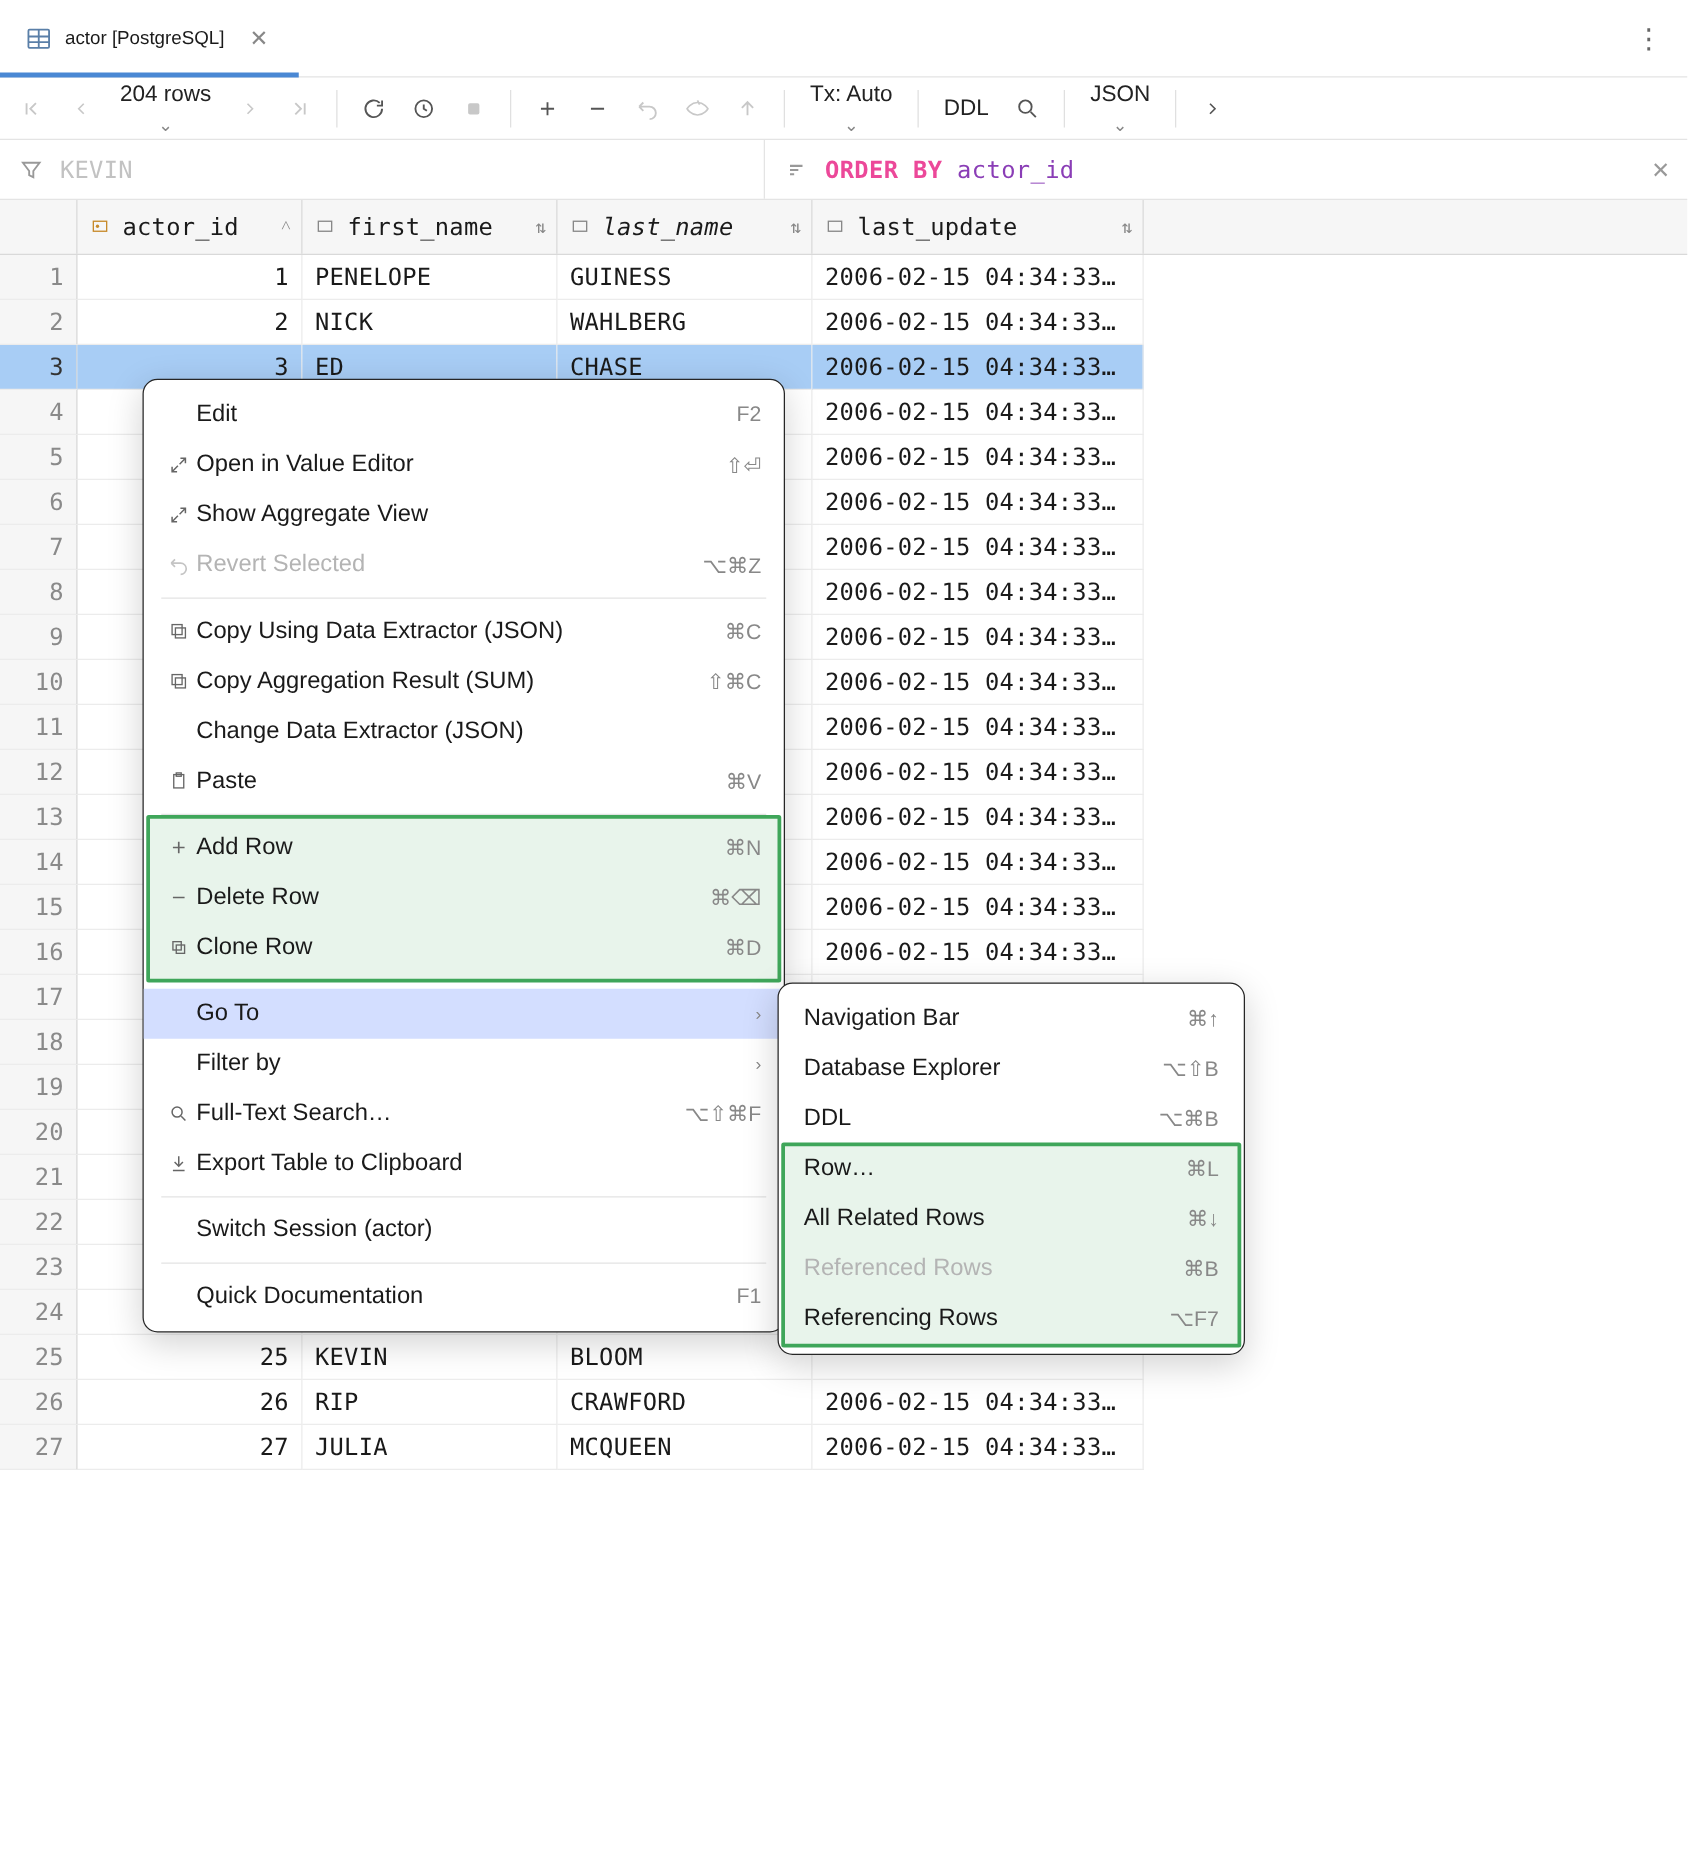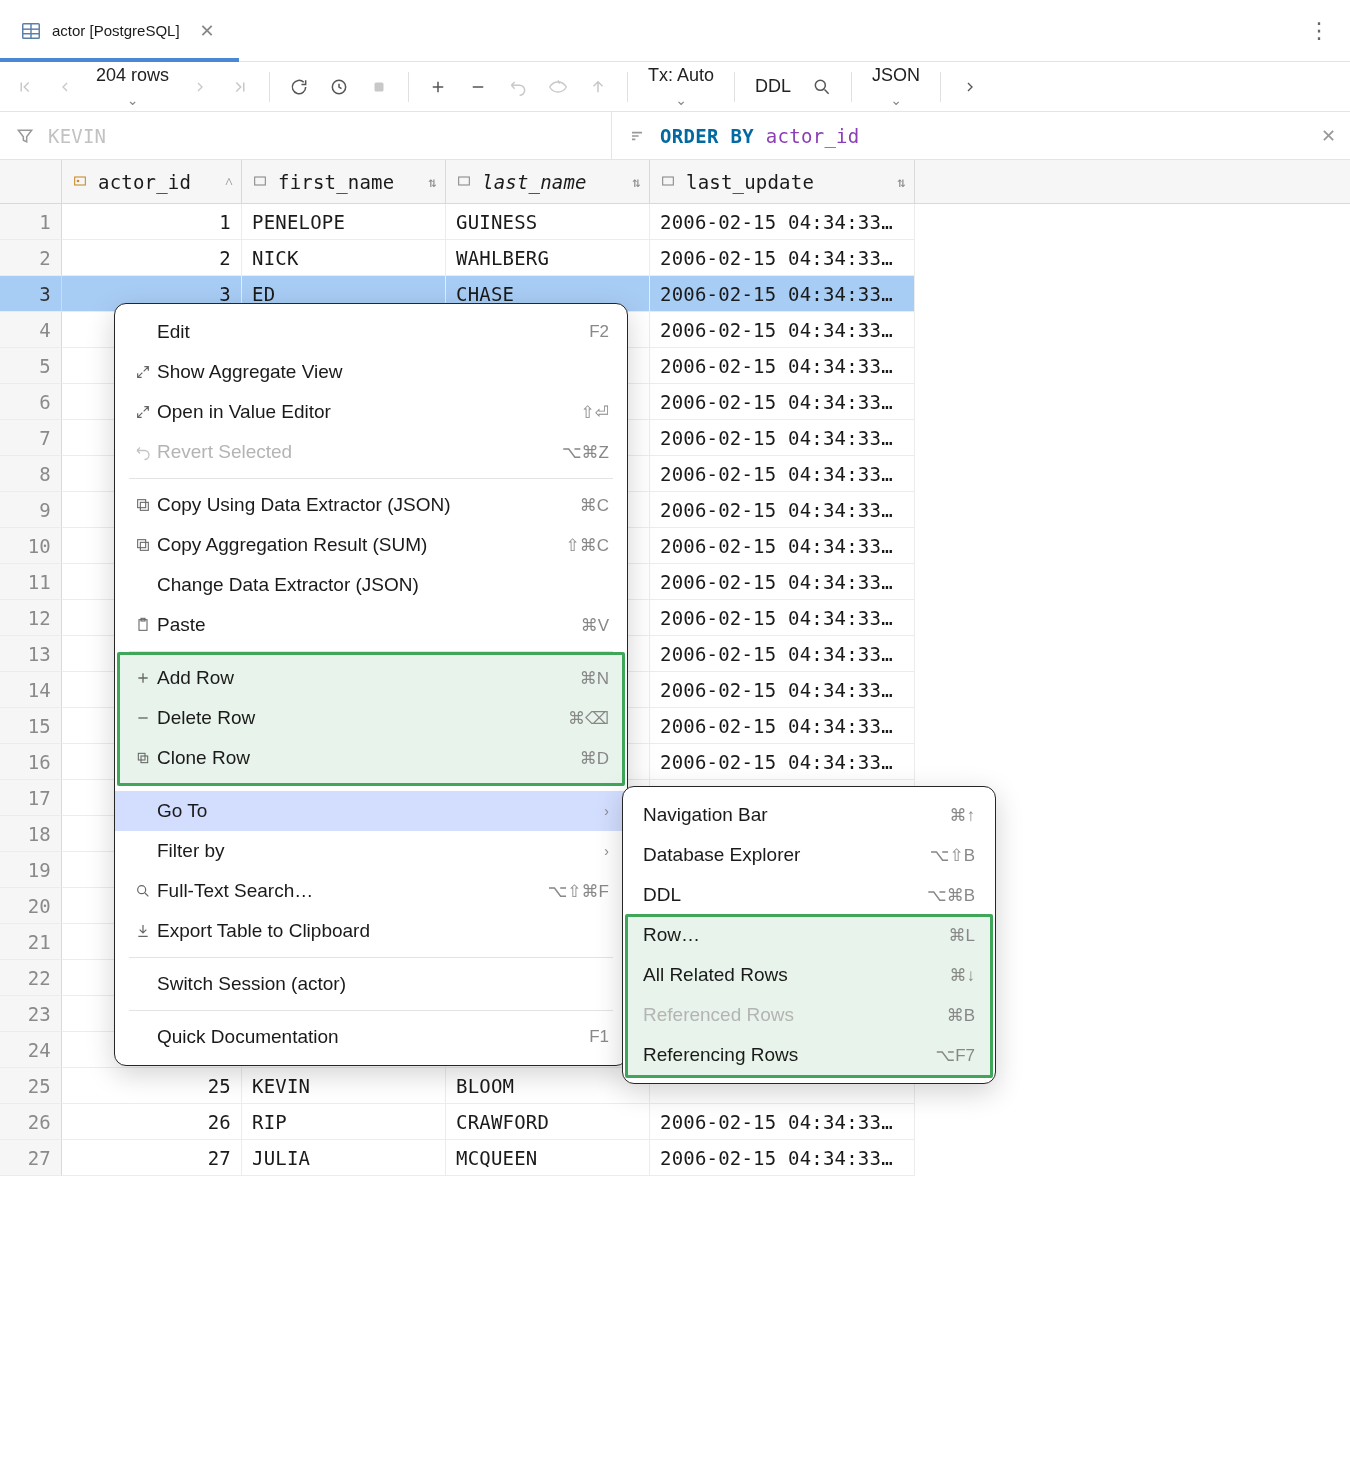--- a/index.html
+++ b/index.html
@@ -69,21 +69,21 @@
   border-bottom: 1px solid #e4e4e4;
 }
 .filter-left, .filter-right {
   display: flex; align-items: center; padding: 0 14px; gap: 12px;
 }
 .filter-left { flex: 0 0 612px; border-right: 1px solid #e4e4e4; }
 .filter-right { flex: 1; position: relative; }
 .filter-icon { color: #999; width:22px; height:22px; display:flex; align-items:center; justify-content:center; }
 .where-text { color: #c2c2c2; font-family: "SF Mono", Menlo, monospace; font-size:19px; letter-spacing:0.2px; }
 .orderby-text { font-family: "SF Mono", Menlo, monospace; font-size:19px; letter-spacing:0.3px; }
-.kw-order, .kw-by { color: #0369a1; font-weight:700; }
+.kw-order, .kw-by { color: #ec4899; font-weight:700; }
 .kw-col { color: #8a3db6; }
 .close-x { position:absolute; right:14px; color:#999; cursor:pointer; }
 
 
 .grid {
   position: relative;
 }
 .grid-header {
   display: flex;
   height: 44px;
@@ -568,30 +568,30 @@
       <span class="menu-icon"></span>
       <span class="menu-label">Edit</span>
       <span class="menu-short">F2</span>
     </div>
     <div class="menu-item">
       <span class="menu-icon">
         <svg width="16" height="16" viewBox="0 0 24 24">
           <path d="M14 4h6v6M10 20H4v-6M20 4l-7 7M4 20l7-7" stroke="currentColor" stroke-width="1.8" fill="none"></path>
         </svg>
       </span>
-      <span class="menu-label">Show Aggregate View</span>
-    </div>
-    <div class="menu-item">
-      <span class="menu-icon">
-        <svg width="16" height="16" viewBox="0 0 24 24">
-          <path d="M14 4h6v6M10 20H4v-6M20 4l-7 7M4 20l7-7" stroke="currentColor" stroke-width="1.8" fill="none"></path>
-        </svg>
-      </span>
       <span class="menu-label">Open in Value Editor</span>
       <span class="menu-short">⇧⏎</span>
+    </div>
+    <div class="menu-item">
+      <span class="menu-icon">
+        <svg width="16" height="16" viewBox="0 0 24 24">
+          <path d="M14 4h6v6M10 20H4v-6M20 4l-7 7M4 20l7-7" stroke="currentColor" stroke-width="1.8" fill="none"></path>
+        </svg>
+      </span>
+      <span class="menu-label">Show Aggregate View</span>
     </div>
     <div class="menu-item disabled">
       <span class="menu-icon">
         <svg width="18" height="18" viewBox="0 0 24 24">
           <path d="M4 10l4-4M4 10l4 4M4 10h10a6 6 0 1 1 0 12" stroke="currentColor" stroke-width="1.8" fill="none"></path>
         </svg>
       </span>
       <span class="menu-label">Revert Selected</span>
       <span class="menu-short">⌥⌘Z</span>
     </div>

